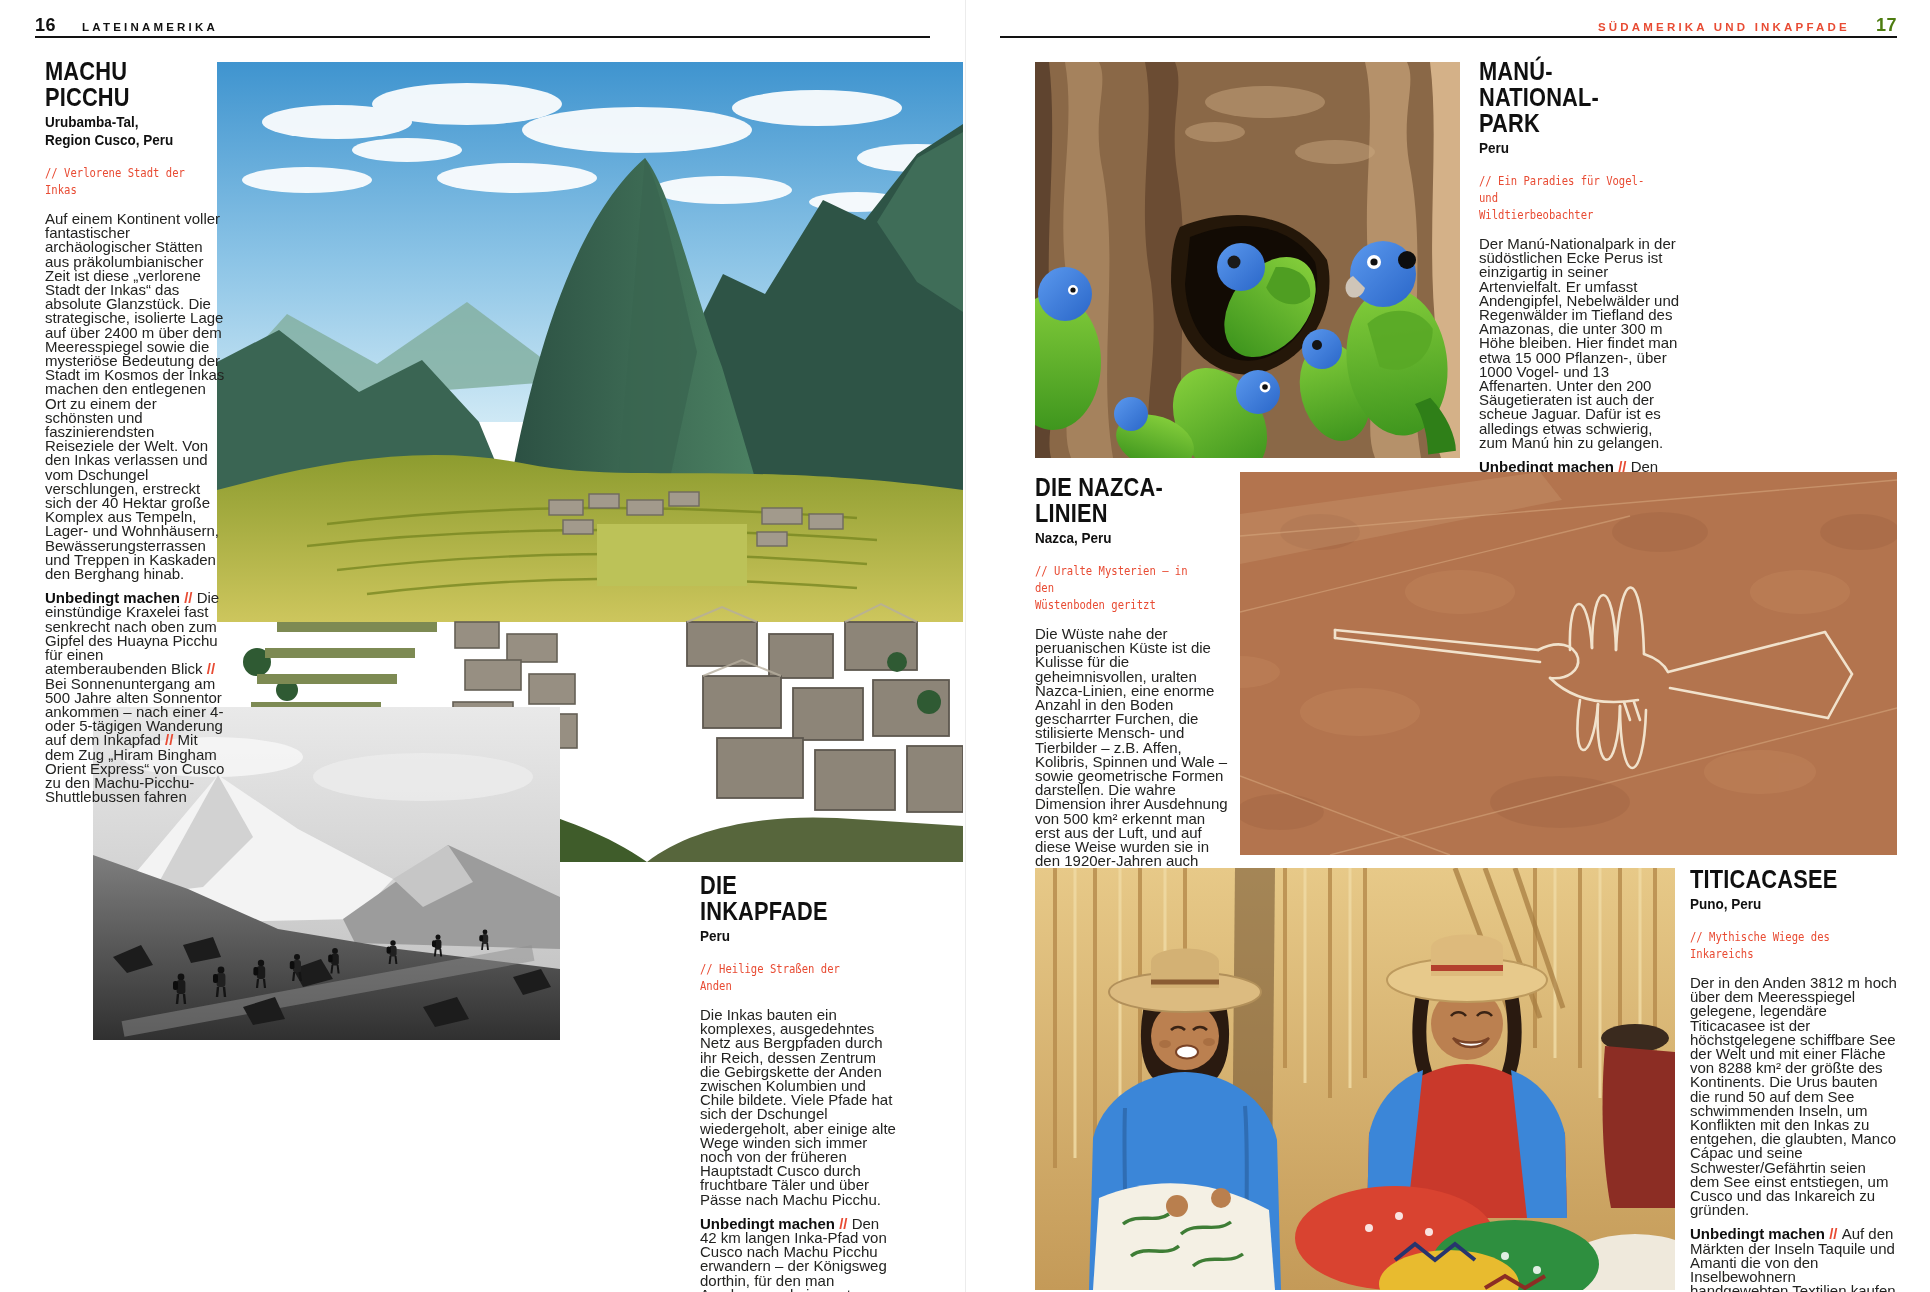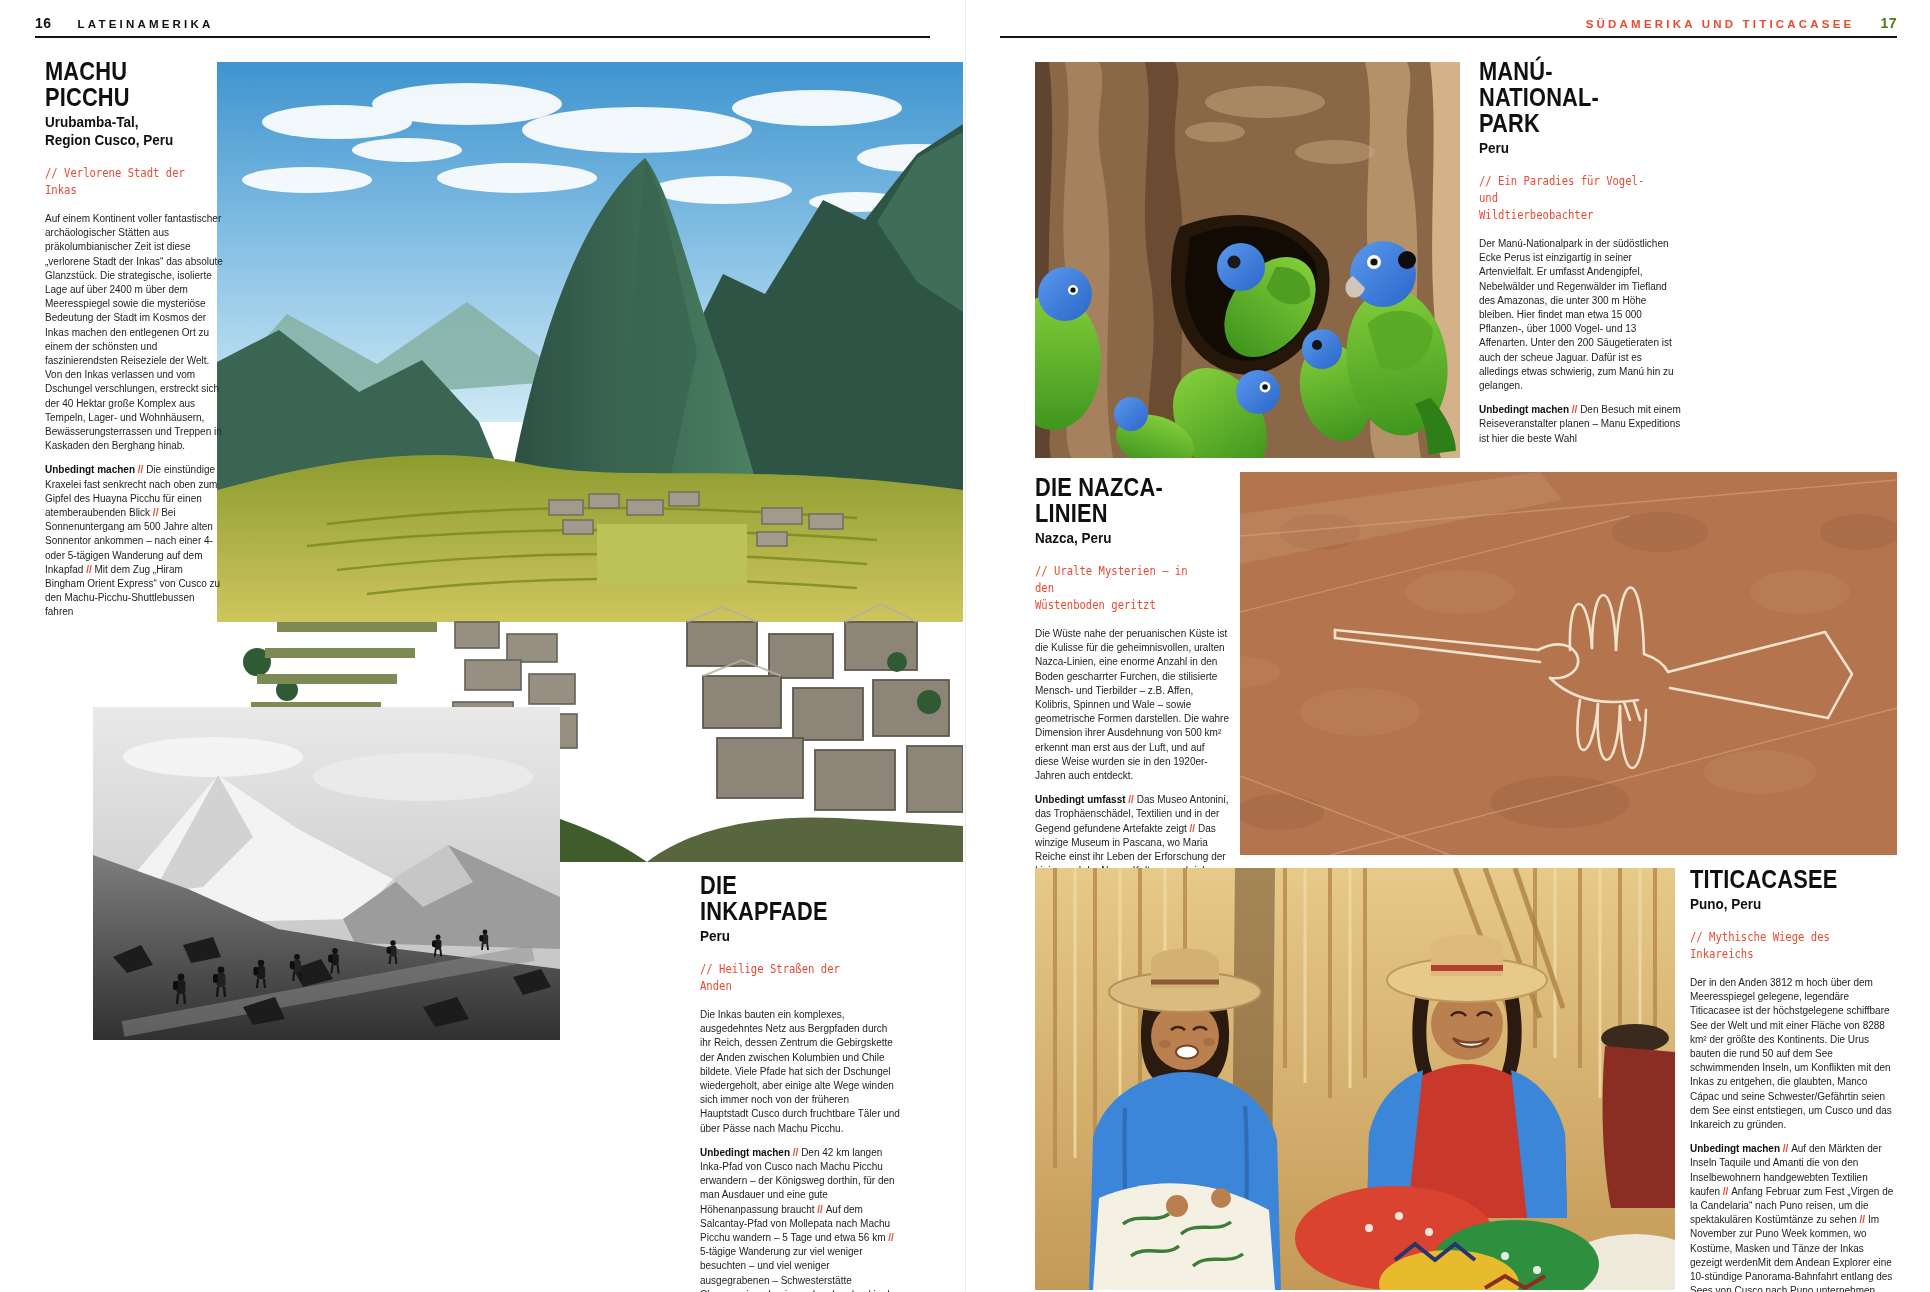--- a/index.html
+++ b/index.html
@@ -6,54 +6,54 @@
   html,body { background:#ffffff; }
   body { width:1930px; height:1292px; overflow:hidden; position:relative;
          font-family:"Liberation Sans", sans-serif; color:#1c1c1a; }
   #canvas { position:absolute; inset:0; width:1930px; height:1292px; background:#fff; }
 
   .abs { position:absolute; }
 
   
   .running { top:15px; height:18px; font-size:11.5px; font-weight:bold; letter-spacing:3.2px;
              color:#111; white-space:nowrap; }
-  .running .folio { letter-spacing:0.5px; font-size:14px;margin-top:28px; }
+  .running .folio { letter-spacing:0.5px; font-size:18px;margin-top:28px; }
   .head-rule { top:36px; height:2px; background:#121212; }
   .running-right { text-align:right; color:var(--accent); }
   .running-right .folio { color:#4d7c0f; margin-left:26px; }
   .running-left .folio { margin-right:26px; }
   .page-seam { left:965px; top:0; width:1px; height:1292px; background:#ececec; }
 
   
   .col { position:absolute; }
   .a-title { font-size:26px; line-height:26px; font-weight:800; color:#101010;
              white-space:pre-line; transform:scaleX(.84); transform-origin:left top;
              letter-spacing:.2px; margin-bottom:3px; }
   .a-loc   { font-size:15px; line-height:18px; font-weight:800; color:#101010;
              white-space:pre-line; transform:scaleX(.9); transform-origin:left top;
              margin-bottom:16px; }
   .a-tag   { font-family:"DejaVu Sans Mono", monospace; font-size:12px; line-height:17px;
              color:var(--accent); white-space:pre-line; transform:scaleX(.88);
              transform-origin:left top; margin-bottom:13px; }
-  .a-body  { font-size:10px; line-height:14.2px; color:#232321; margin-bottom:10px; }
+  .a-body  { font-size:15px; line-height:14.2px; color:#232321; margin-bottom:10px; }
   .a-do strong { color:#0f0f0f;margin-top:14px; }
   .sl { color:var(--accent); font-weight:bold; }
 
   figure { position:absolute; overflow:hidden; }
   figure svg { display:block; }
 </style>
 </head>
 <body>
 
 <div id="canvas">
 
   <div class="abs running running-left" style="left:35px; width:895px;"><span class="folio">16</span><span>LATEINAMERIKA</span></div>
   <div class="abs head-rule" style="left:35px; width:895px;"></div>
 
-  <div class="abs running running-right" style="left:1000px; width:897px;"><span>SÜDAMERIKA UND TITICACASEE</span><span class="folio">17</span></div>
+  <div class="abs running running-right" style="left:1000px; width:897px;"><span>SÜDAMERIKA UND INKAPFADE</span><span class="folio">17</span></div>
   <div class="abs head-rule" style="left:1000px; width:897px;"></div>
 
   <div class="abs page-seam"></div>
 
   <figure style="left:217px; top:62px; width:746px; height:800px;">
     <svg width="746" height="800" viewBox="0 0 746 800">
       <defs>
         <linearGradient id="skyg" x1="0" y1="0" x2="0" y2="1">
           <stop offset="0" stop-color="#3f94cf"></stop>
             <stop offset=".55" stop-color="#8cc4e6"></stop>

